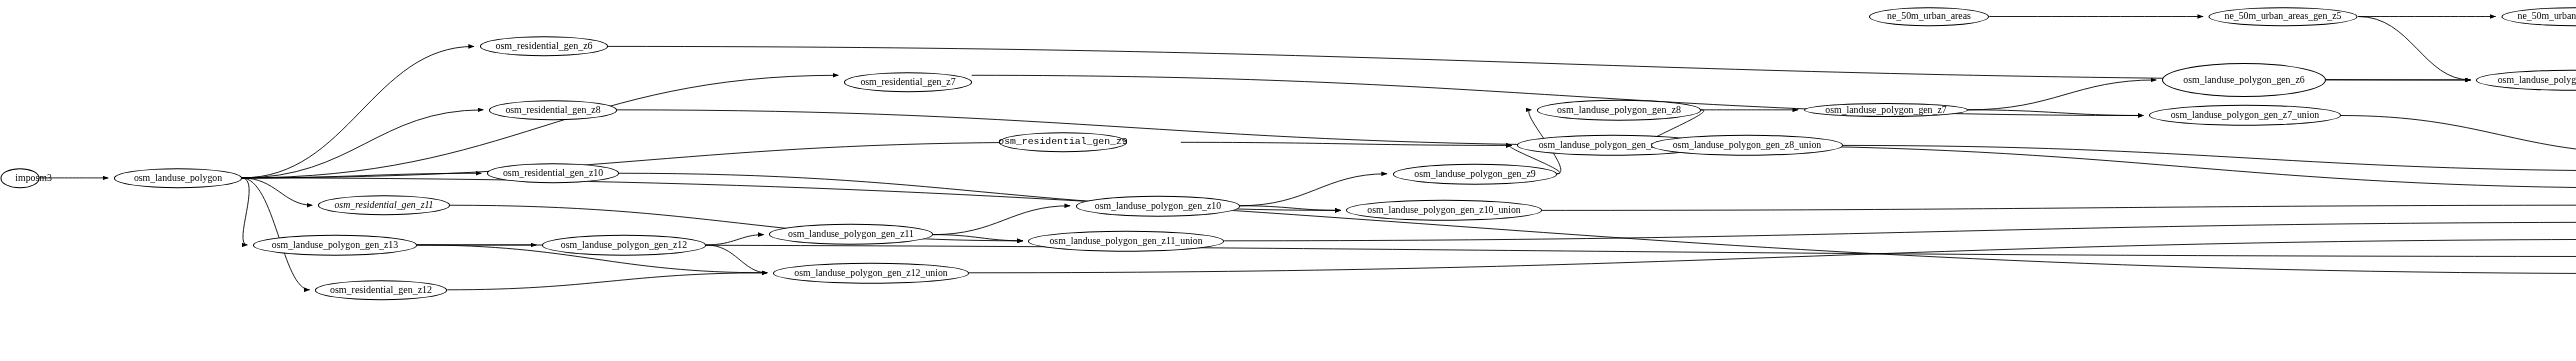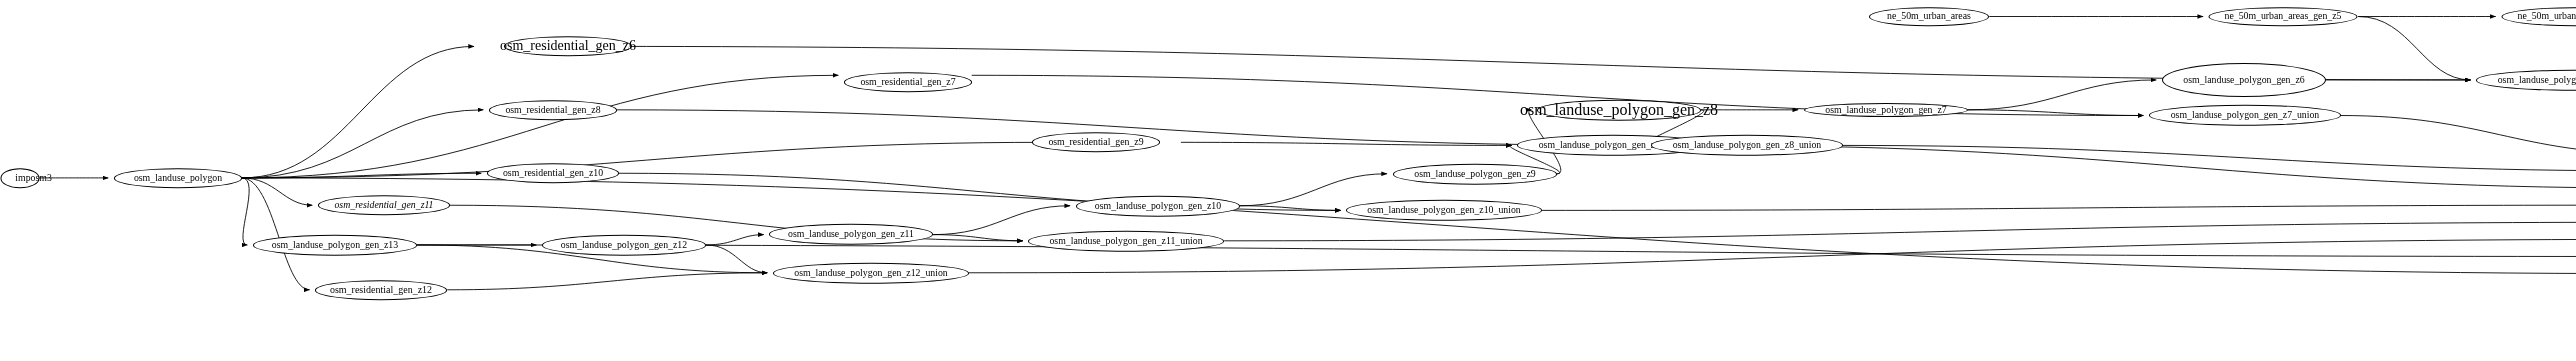--- a/index.html
+++ b/index.html
@@ -71,30 +71,30 @@
       </g>
   </svg>
 
   <div id="node-layer">
       <div class="node" style="left: 19.6px; top: 178px; width: 39px; height: 19.6px; font-size: 9.8px; padding-left: 28px;">
         <span>imposm3</span>
       </div>
       <div class="node" style="left: 178px; top: 178px; width: 128px; height: 19.6px; font-size: 9.8px;">
         <span>osm_landuse_polygon</span>
       </div>
-      <div class="node" style="left: 568px; top: 46px; width: 128px; height: 19.6px; font-size: 14px;">
+      <div class="node" style="left: 544px; top: 46px; width: 128px; height: 19.6px; font-size: 10px;">
         <span>osm_residential_gen_z6</span>
       </div>
       <div class="node" style="left: 908px; top: 82px; width: 128px; height: 19.6px; font-size: 9.8px;">
         <span>osm_residential_gen_z7</span>
       </div>
       <div class="node" style="left: 553px; top: 110px; width: 128px; height: 19.6px; font-size: 9.8px;">
         <span>osm_residential_gen_z8</span>
       </div>
-      <div class="node" style="left: 1096px; top: 142px; width: 128px; height: 19.6px; font-size: 9.8px;">
+      <div class="node" style="left: 1063px; top: 142px; width: 128px; height: 19.6px; font-size: 9.8px; font-family: Liberation Mono, monospace;">
         <span>osm_residential_gen_z9</span>
       </div>
       <div class="node" style="left: 553px; top: 173px; width: 132px; height: 19.6px; font-size: 9.8px;">
         <span>osm_residential_gen_z10</span>
       </div>
       <div class="node" style="left: 384px; top: 205px; width: 132px; height: 19.6px; font-size: 9.8px; font-style: italic;">
         <span>osm_residential_gen_z11</span>
       </div>
       <div class="node" style="left: 381px; top: 290px; width: 132px; height: 19.6px; font-size: 10px;">
         <span>osm_residential_gen_z12</span>
@@ -119,21 +119,21 @@
       </div>
       <div class="node" style="left: 1444px; top: 210px; width: 196px; height: 20.6px; font-size: 9.8px;">
         <span>osm_landuse_polygon_gen_z10_union</span>
       </div>
       <div class="node" style="left: 1475px; top: 174px; width: 164px; height: 20.6px; font-size: 9.8px;">
         <span>osm_landuse_polygon_gen_z9</span>
       </div>
       <div class="node" style="left: 1613px; top: 145px; width: 192px; height: 20.6px; font-size: 9.8px;">
         <span>osm_landuse_polygon_gen_z9_union</span>
       </div>
-      <div class="node" style="left: 1619px; top: 110px; width: 164px; height: 20.6px; font-size: 16px;">
+      <div class="node" style="left: 1619px; top: 110px; width: 164px; height: 20.6px; font-size: 10px;">
         <span>osm_landuse_polygon_gen_z8</span>
       </div>
       <div class="node" style="left: 1747px; top: 145px; width: 192px; height: 20.6px; font-size: 9.8px;">
         <span>osm_landuse_polygon_gen_z8_union</span>
       </div>
       <div class="node" style="left: 1886px; top: 110px; width: 164px; height: 14px; font-size: 9.8px;">
         <span>osm_landuse_polygon_gen_z7</span>
       </div>
       <div class="node" style="left: 2245px; top: 115px; width: 192px; height: 20.6px; font-size: 9.8px;">
         <span>osm_landuse_polygon_gen_z7_union</span>

